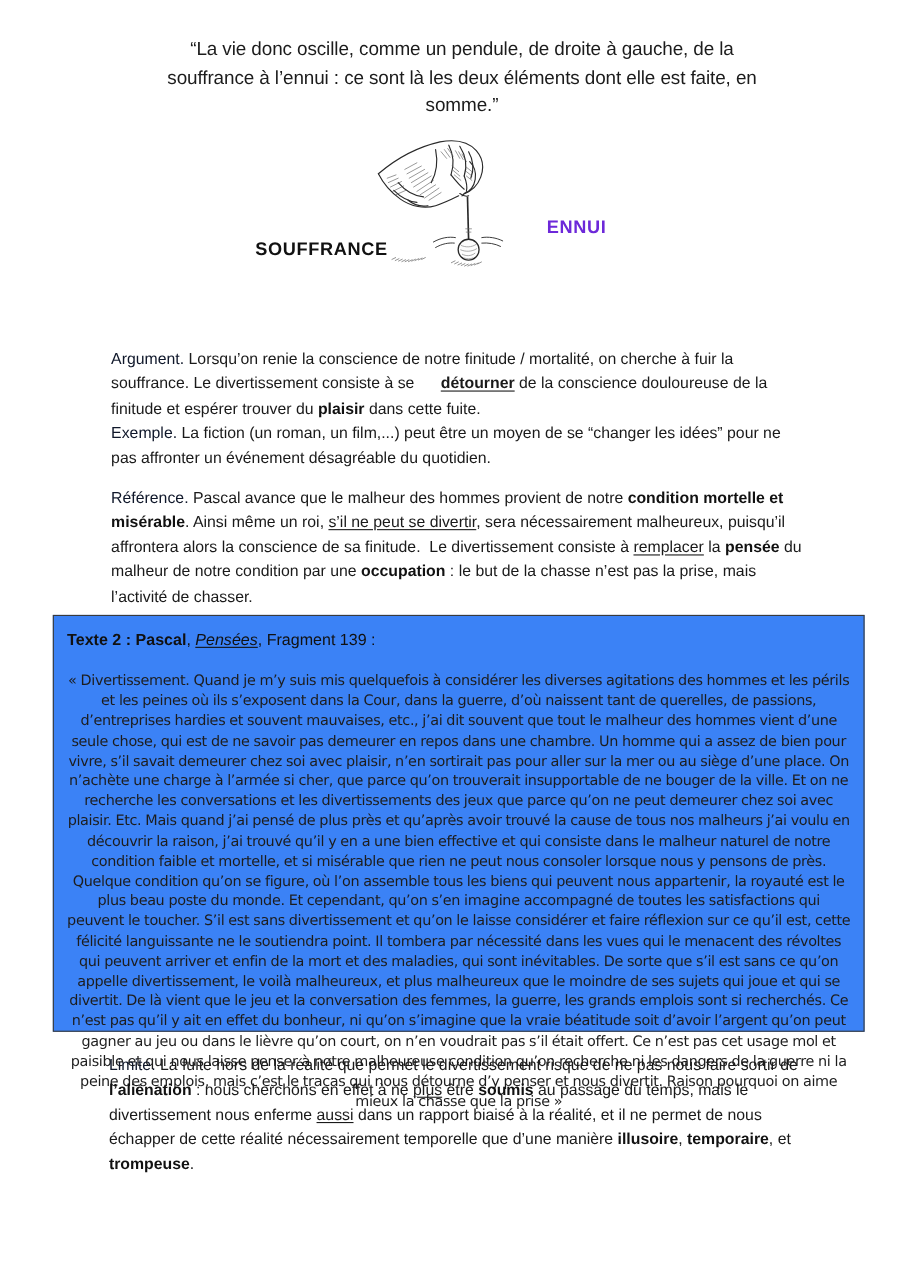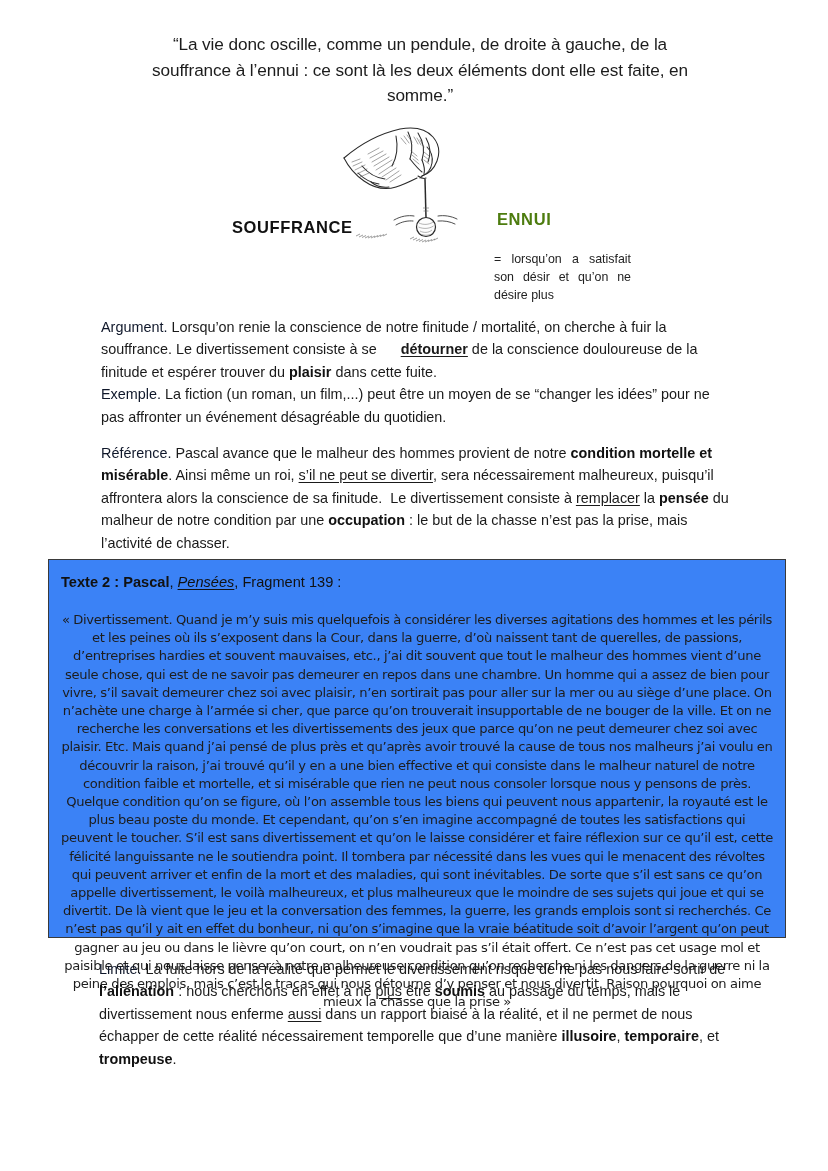--- a/index.html
+++ b/index.html
@@ -53,25 +53,25 @@
     left: 232px;
     top: 218px;
     font-size: 16.5px;
     font-weight: bold;
     letter-spacing: 0.6px;
     color: #111;
   }
   .label-ennui {
     position: absolute;
     left: 497px;
-    top: 210px;
+    top: 198px;
     font-size: 16.5px;
     font-weight: bold;
     letter-spacing: 0.6px;
-    color: #4d7c0f;
+    color: #6d28d9;
   }
   .desc-souffrance {
     position: absolute;
     left: 186px;
     top: 256px;
     width: 190px;
     font-size: 12.4px;
     line-height: 18px;
     color: #222;
   }
@@ -259,21 +259,20 @@
         <path d="M45 110 L 49 108"></path>
       </g>
     </svg>
   </div>
 
   <div class="label-souffrance">SOUFFRANCE</div>
 
   <div class="label-ennui">ENNUI</div>
 
 
-  <div class="desc-ennui">= lorsqu’on a satisfait son désir et qu’on ne désire plus</div>
 
   <div class="notes">
 
     <p><span class="tag">Argument.</span><span> Lorsqu’on renie la conscience de notre finitude / mortalité, on cherche à fuir la souffrance. Le divertissement consiste à se </span><span class="bu">détourner</span><span> de la conscience douloureuse de la finitude et espérer trouver du </span><b>plaisir</b><span> dans cette fuite.</span></p>
 
     <p><span class="tag">Exemple.</span><span> La fiction (un roman, un film,...) peut être un moyen de se “changer les idées” pour ne pas affronter un événement désagréable du quotidien.</span></p>
 
     <div class="gap"></div>
 
     <p><span class="tag">Référence.</span><span> Pascal avance que le malheur des hommes provient de notre </span><b>condition mortelle et misérable</b><span>. Ainsi même un roi, </span><u>s’il ne peut se divertir</u><span>, sera nécessairement malheureux, puisqu’il affrontera alors la conscience de sa finitude.&nbsp; Le divertissement consiste à </span><u>remplacer</u><span> la </span><b>pensée</b><span> du malheur de notre condition par une </span><b>occupation</b><span> : le but de la chasse n’est pas la prise, mais l’activité de chasser.</span></p>

